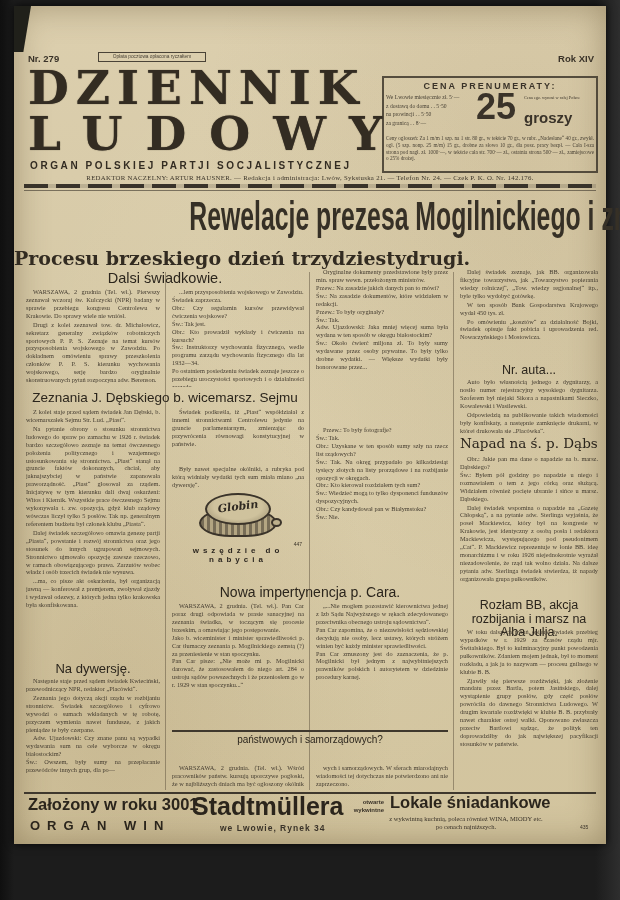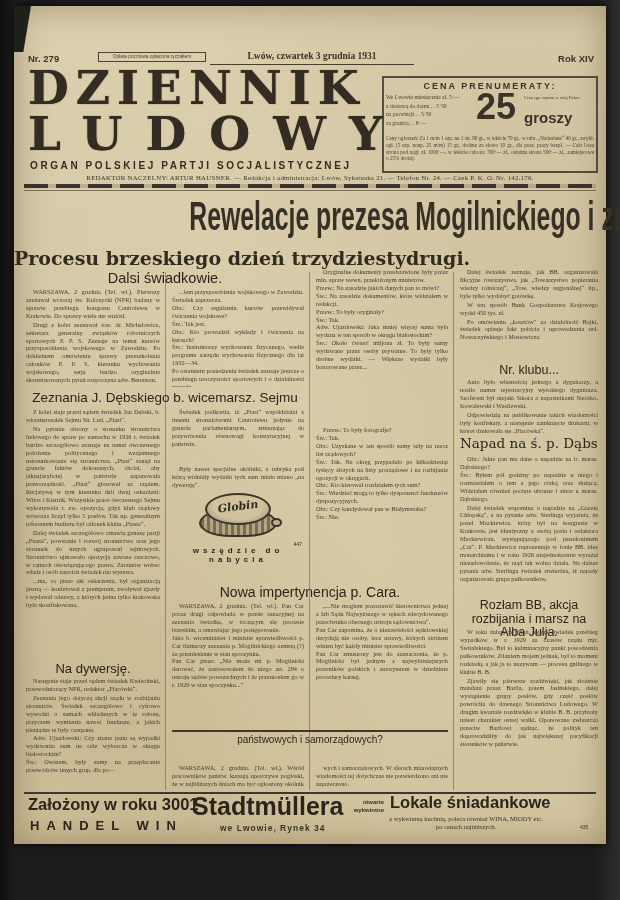--- a/index.html
+++ b/index.html
@@ -117,21 +117,20 @@
 </style>
 </head>
 <body>
 
 <div id="frame">
   <div id="paper">
     <div class="tear"></div>
 
     <div class="abs issue">Nr. 279</div>
     <div class="abs stampb">Opłata pocztowa opłacona ryczałtem</div>
-    <div class="abs datel">Lwów, czwartek 3 grudnia 1931</div>
     <div class="abs yearl">Rok XIV</div>
 
     <div class="abs m1">DZIENNIK</div>
     <div class="abs m2">LUDOWY</div>
     <div class="abs organ">ORGAN POLSKIEJ PARTJI SOCJALISTYCZNEJ</div>
 
     <div class="abs pbox">
       <div class="pbt">CENA PRENUMERATY:</div>
       <div class="pbrow">
         <div class="pbl">
@@ -248,40 +247,40 @@
 Św.: Wiedzieć mogą to tylko dysponenci funduszów dyspozycyjnych.
 Obr.: Czy kandydował pan w Białymstoku?
 Św.: Nie.</p>
     </div>
 
     <div class="abs bt c4b1">
       <p>Dalej świadek zeznaje, jak BB. organizowała fikcyjne towarzystwa, jak „Towarzystwo popierania wiedzy rolniczej“, „Tow. wiedzy regjonalnej“ itp., byle tylko wydobyć gotówkę.</p>
       <p>W ten sposób Bank Gospodarstwa Krajowego wydał 450 tys. zł.</p>
       <p>Po omówieniu „kosztów“ za działalność Bojki, świadek opisuje fakt pobicia i uprowadzenia red. Nowaczyńskiego i Mostowicza.</p>
     </div>
-    <div class="abs hd h-auta">Nr. klubu...</div>
+    <div class="abs hd h-auta">Nr. auta...</div>
     <div class="abs bt c4b2">
       <p>Auto było własnością jednego z dygnitarzy, a nosiło numer rejestracyjny wysokiego dygnitarza. Szoferem był niejaki Sikora a napastnikami Sieczko, Kowalewski i Wasilewski.</p>
       <p>Odpowiedzią na publikowanie takich wiadomości były konfiskaty, a następnie zamknięcie drukarni, w której drukowała się „Placówka“.</p>
     </div>
     <div class="abs hd h-napad">Napad na ś. p. Dąbskiego.</div>
     <div class="abs bt c4b3">
       <p class="pre">Obr.: Jakie pan ma dane o napadzie na b. marsz. Dąbskiego?
 Św.: Byłem pół godziny po napadzie u niego i rozmawiałem o tem z jego córką oraz służącą. Widziałem również pocięte ubranie i sińce u marsz. Dąbskiego.</p>
       <p>Dalej świadek wspomina o napadzie na „Gazetę Chłopską“, a na pytanie adw. Sterlinga wyjaśnia, że poseł Mackiewicz, który był na kongresie w Krakowie, jest identyczny z osobą posła i redaktora Mackiewicza, występującego pod pseudonimem „Cat“. P. Mackiewicz reprezentuje w łonie BB. ideę monarchizmu i w roku 1926 niejednokrotnie wyrażał niezadowolenie, że rząd tak wolno działa. Na dalsze pytania adw. Sterlinga świadek stwierdza, iż napady organizowała grupa pułkowników.</p>
     </div>
     <div class="abs hd h-rozlam">Rozłam BB, akcja rozbijania i marsz na Alba Julja.</div>
     <div class="abs bt c4b4">
       <p>W toku dalszych pytań opisuje świadek przebieg wypadków w r. 1929 za czasów rządu mjr. Świtalskiego. Był to kulminacyjny punkt powodzenia pułkowników. Zdaniem mojem jednak, był to moment rozkładu, a jak ja to nazywam — procesu gnilnego w klubie B. B.</p>
       <p>Zjawiły się pierwsze rozdźwięki, jak złożenie mandatu przez Bartla, potem Jasińskiego, dalej wystąpienie grupy posłów, gdy część posłów powróciła do dawnego Stronnictwa Ludowego. W drugim kwartale rozdźwięki w klubie B. B. przybrały nawet charakter ostrej walki. Oponowano zwłaszcza przeciw Bartlowi sądząc, że polityk ten doprowadziłby do jak największej pacyfikacji stosunków w państwie.</p>
     </div>
 
     <div class="abs ruleBottom"></div>
     <div class="abs adFounded">Założony w roku 3001</div>
-    <div class="abs adHandel">HANDEL WIN</div>
+    <div class="abs adHandel">ORGAN WIN</div>
     <div class="abs adStadt">Stadtmüllera</div>
     <div class="abs adAddr">we Lwowie, Rynek 34</div>
     <div class="abs adOpen">
       <div>otwarte</div>
       <div>wykwintne</div>
     </div>
     <div class="abs adLokale">Lokale śniadankowe</div>
     <div class="abs adDesc">
       <span>z wykwintną kuchnią, poleca również WINA, MIODY etc.</span><br>
       <span>po cenach najniższych.</span>

